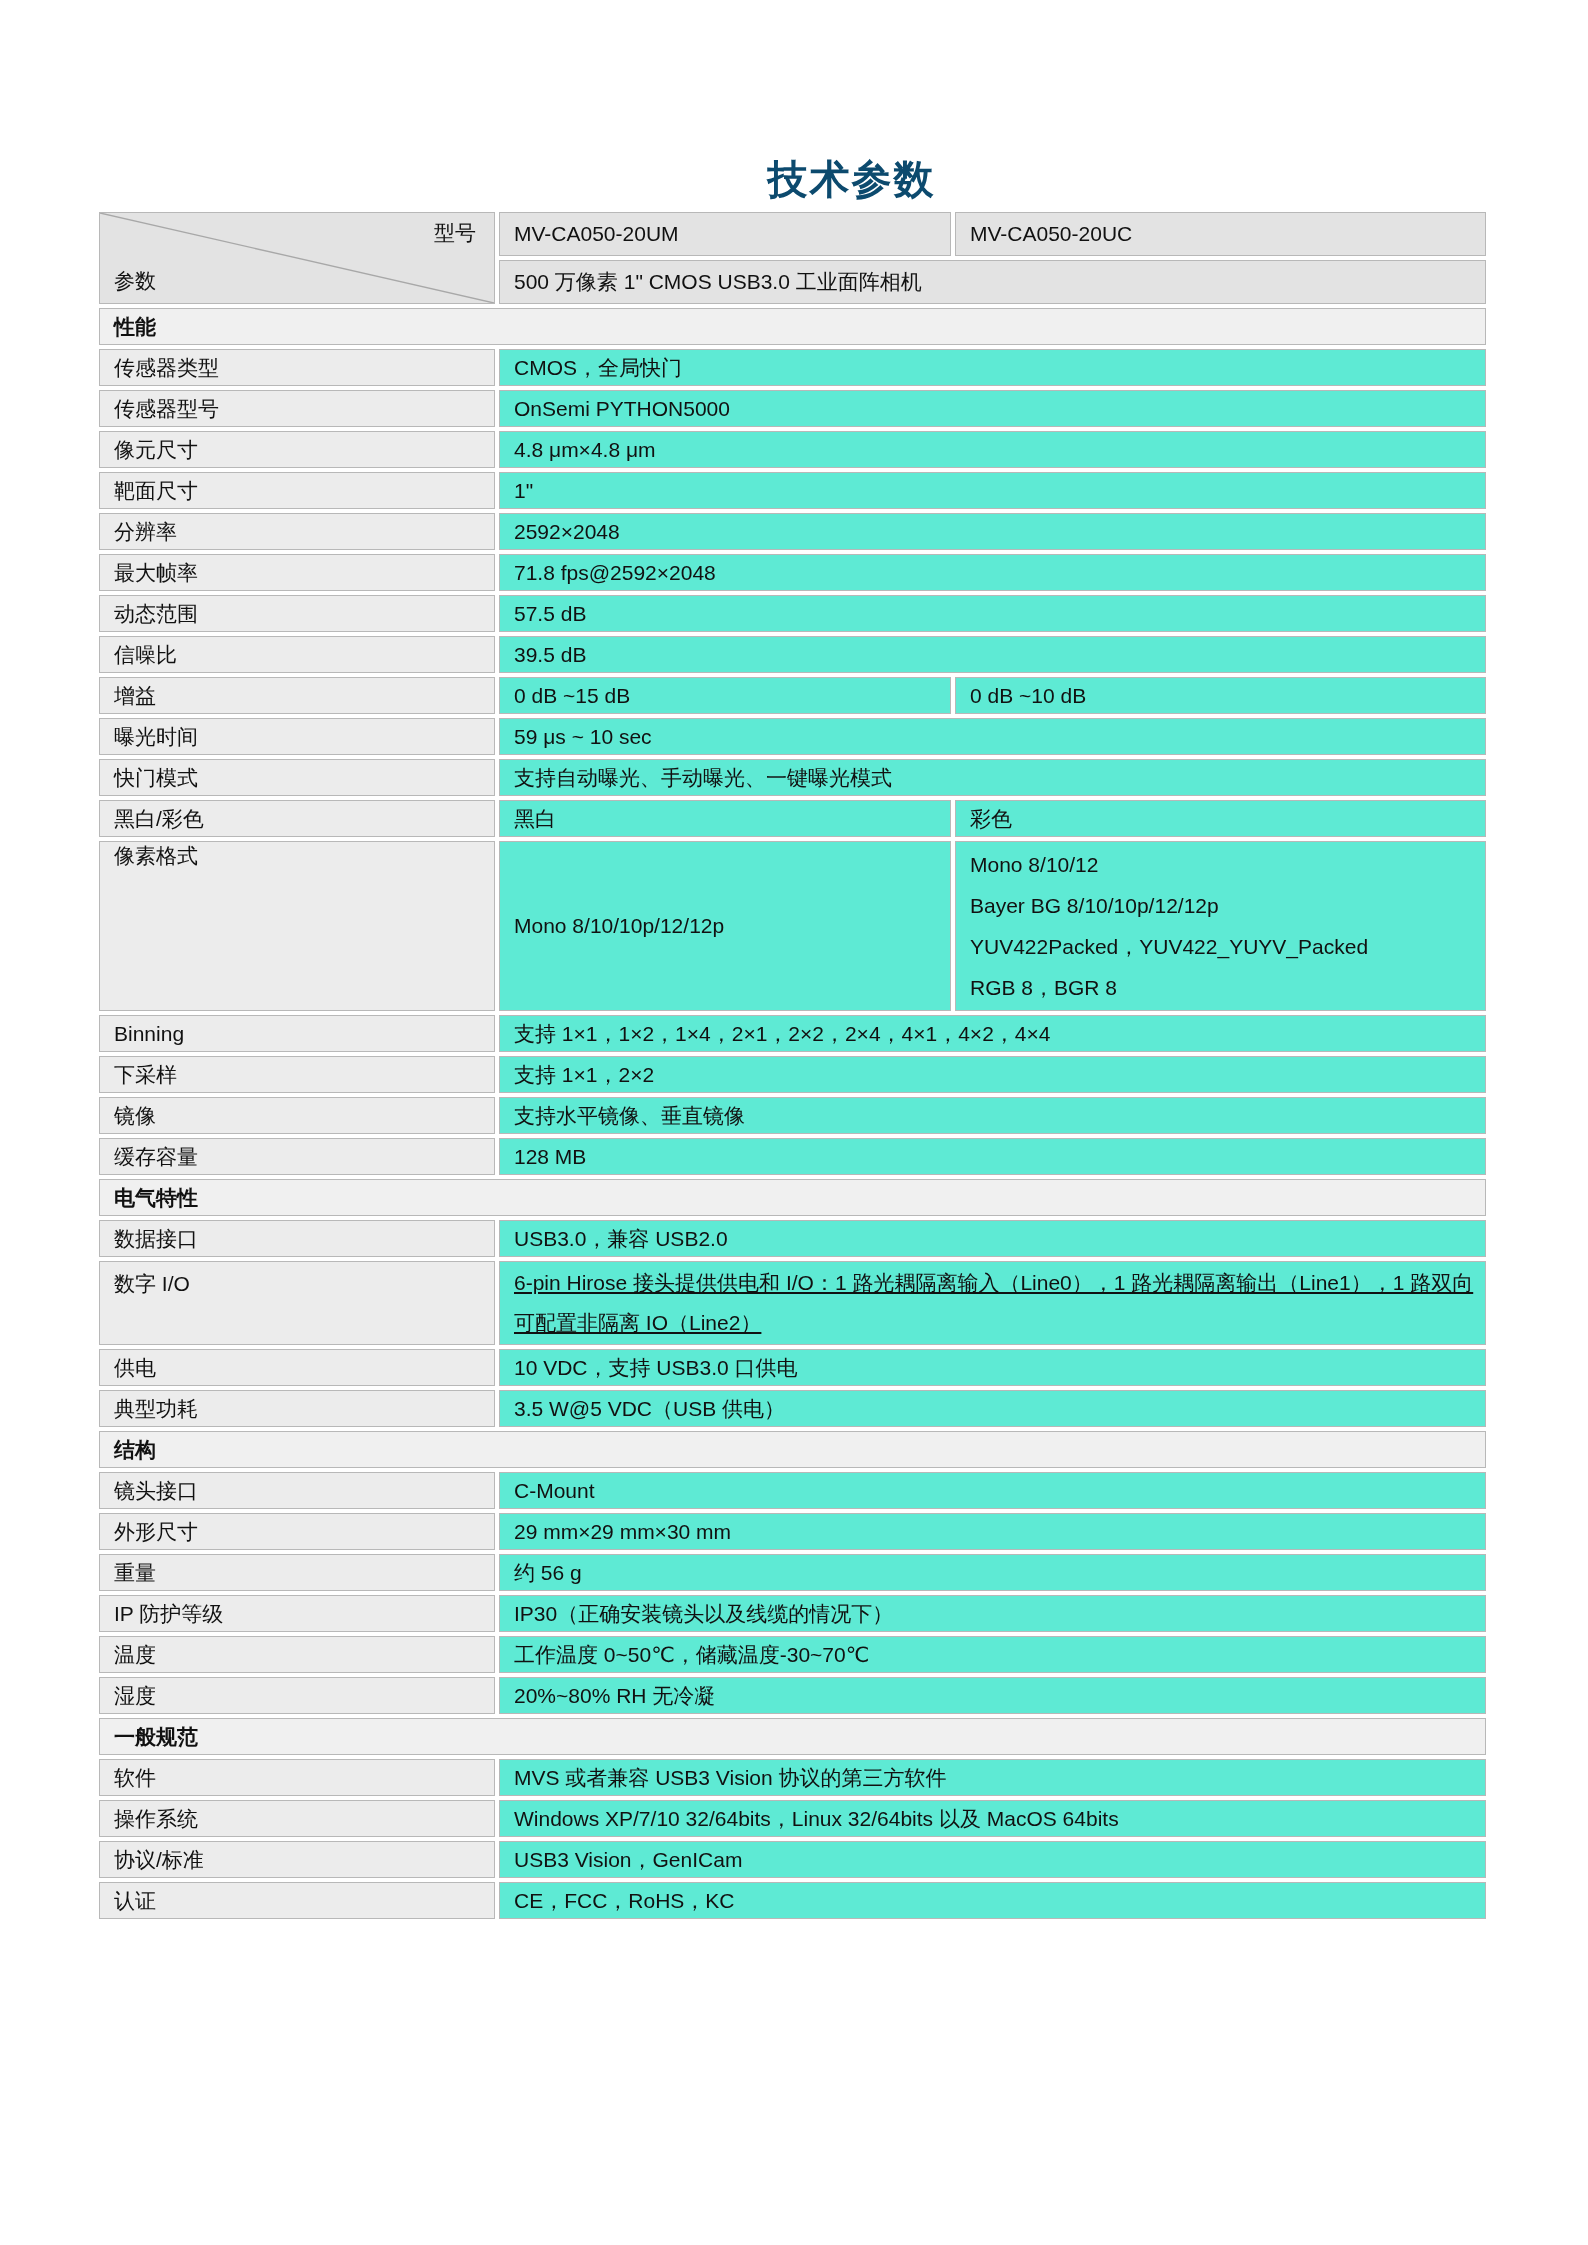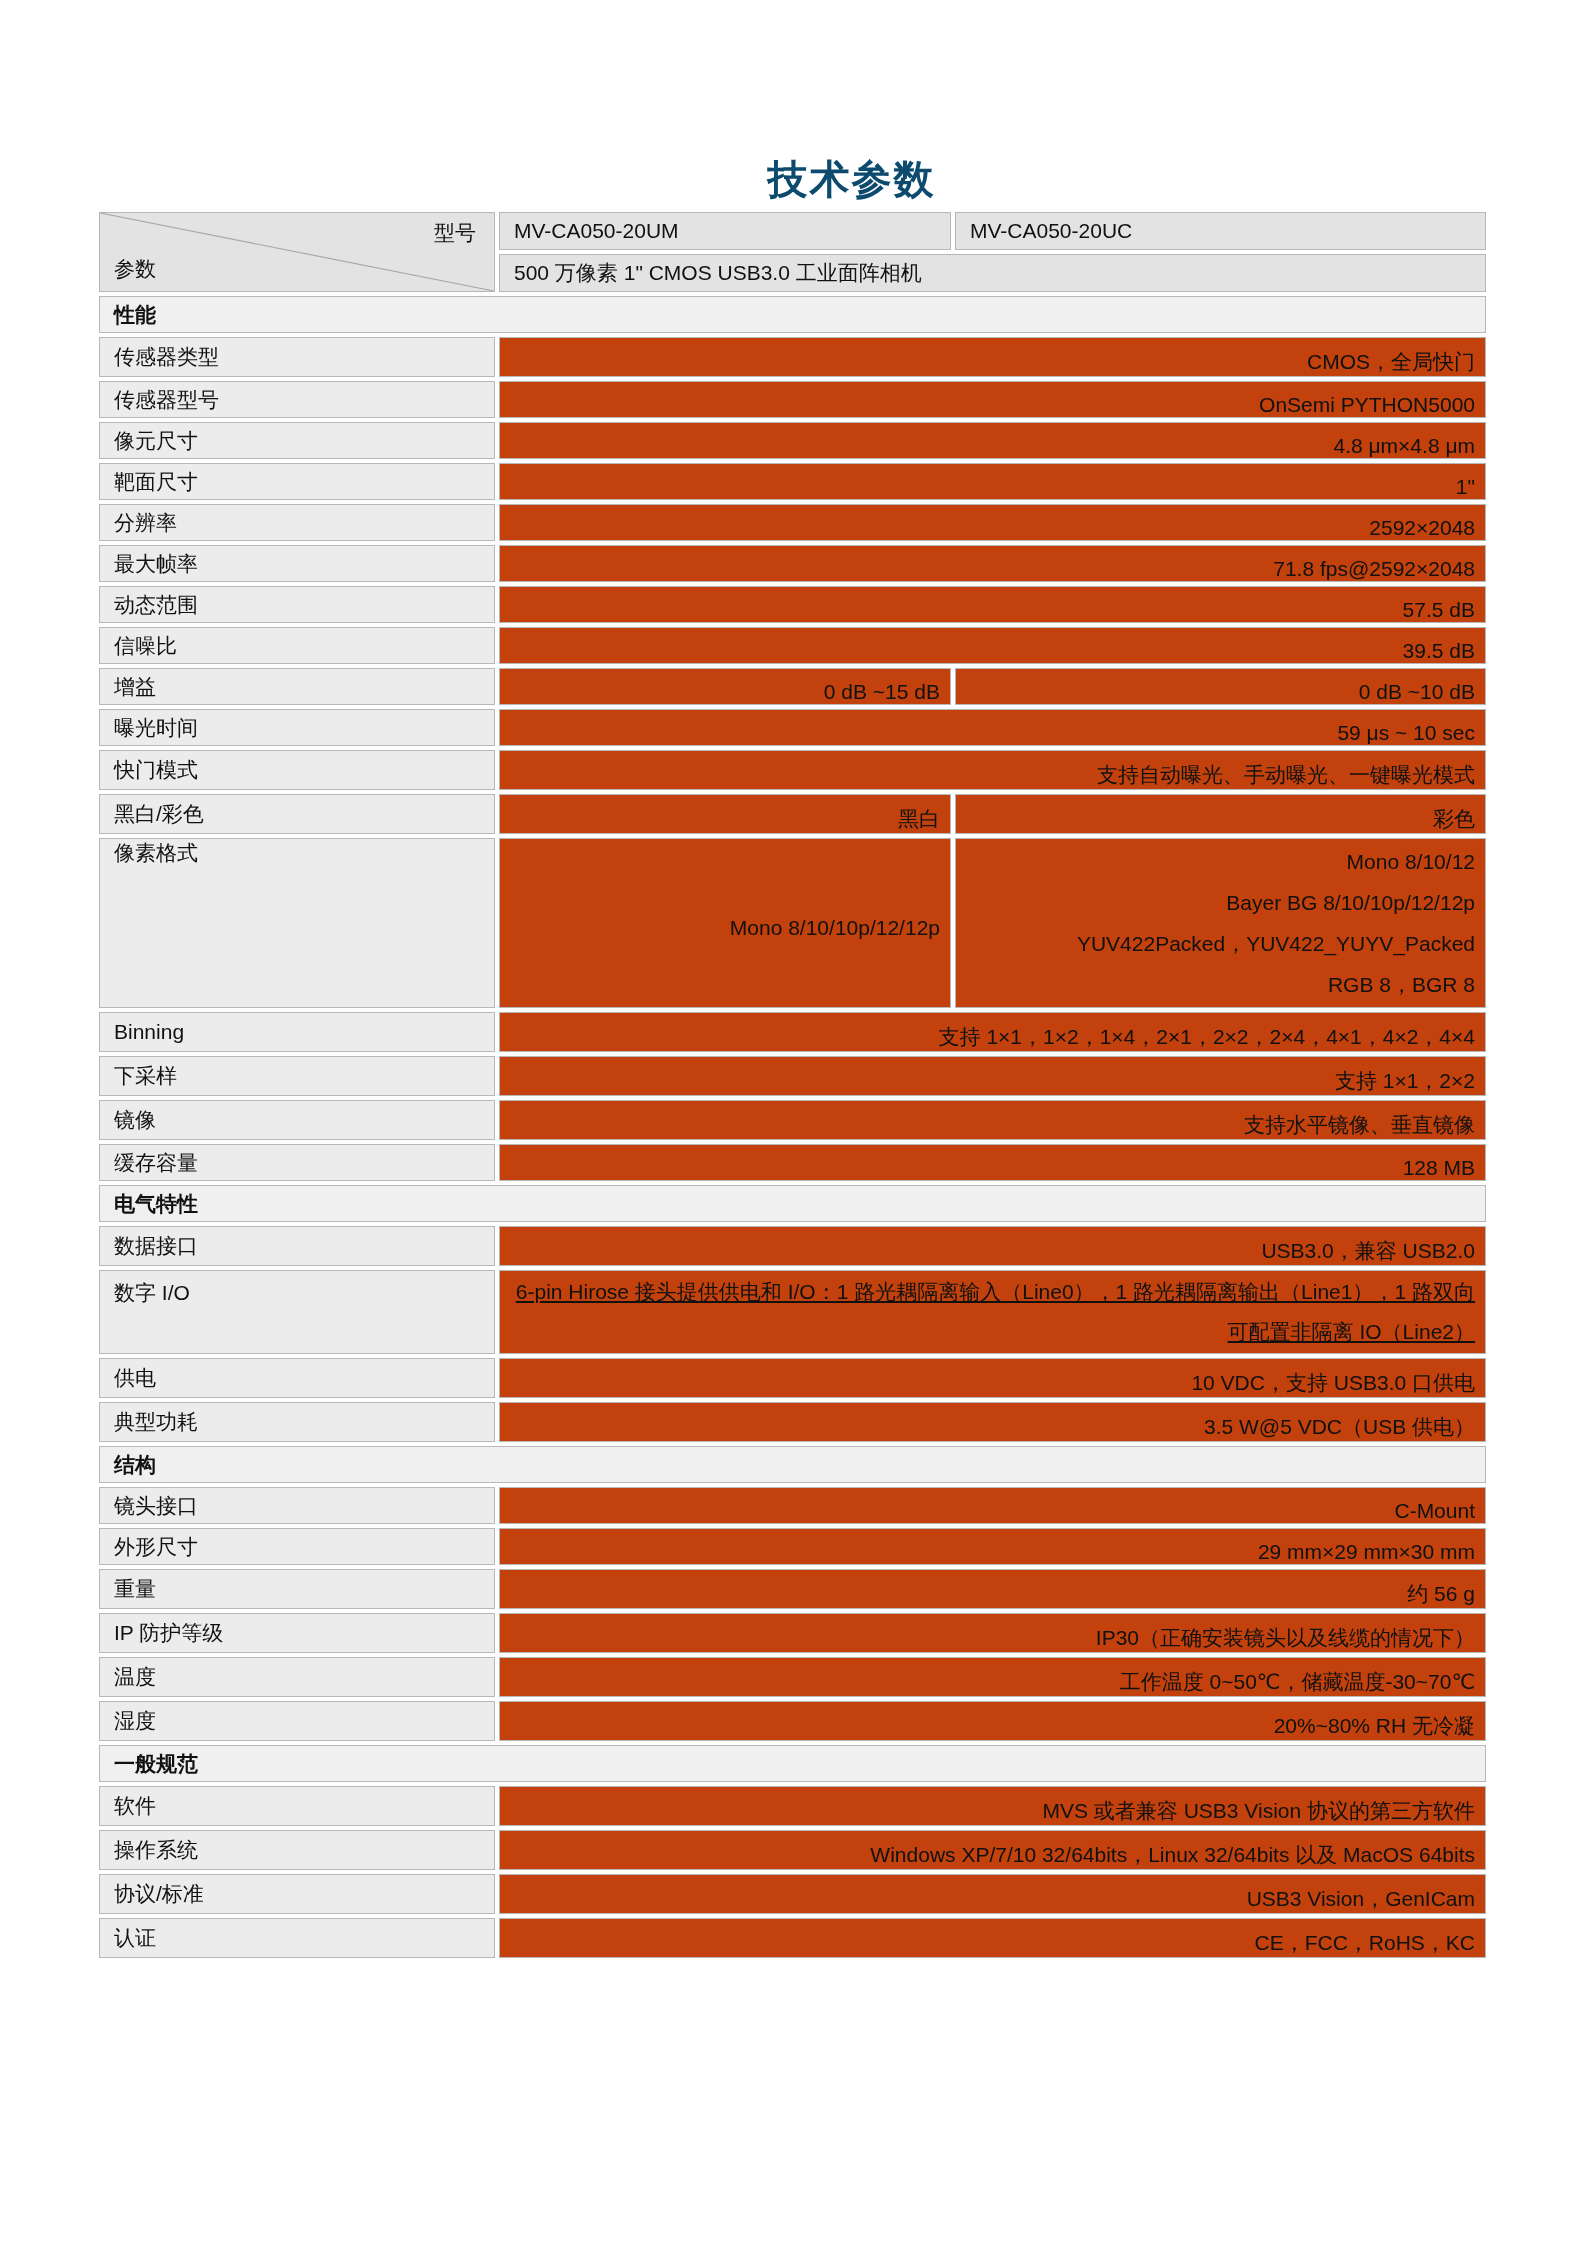--- a/index.html
+++ b/index.html
@@ -32,34 +32,33 @@
     vertical-align:middle;
     box-sizing:border-box;
     overflow:hidden;
   }
   td.label-cell{
     background:#ececec;
     height:37px;
     padding:0 6px 0 14px;
   }
   td.value-cell{
-    background:#c2410c;
+    background:#5eead4;
     height:37px;
-    padding:10px 10px 0 14px;
-    text-align:right;
+    padding:0 10px 0 14px;
   }
   td.section-cell{
     background:#f0f0f0;
     font-weight:700;
     height:37px;
     padding:0 6px 0 14px;
   }
   td.model-cell{
     background:#e3e3e3;
-    height:38px;
+    height:44px;
     padding:0 10px 0 14px;
   }
   td.corner-cell{
     background:#e3e3e3;
     position:relative;
     padding:0;
   }
   .corner-svg{position:absolute;left:0;top:0;width:100%;height:100%;}
   .corner-top{position:absolute;top:6px;right:18px;}
   .corner-bottom{position:absolute;bottom:8px;left:14px;}

